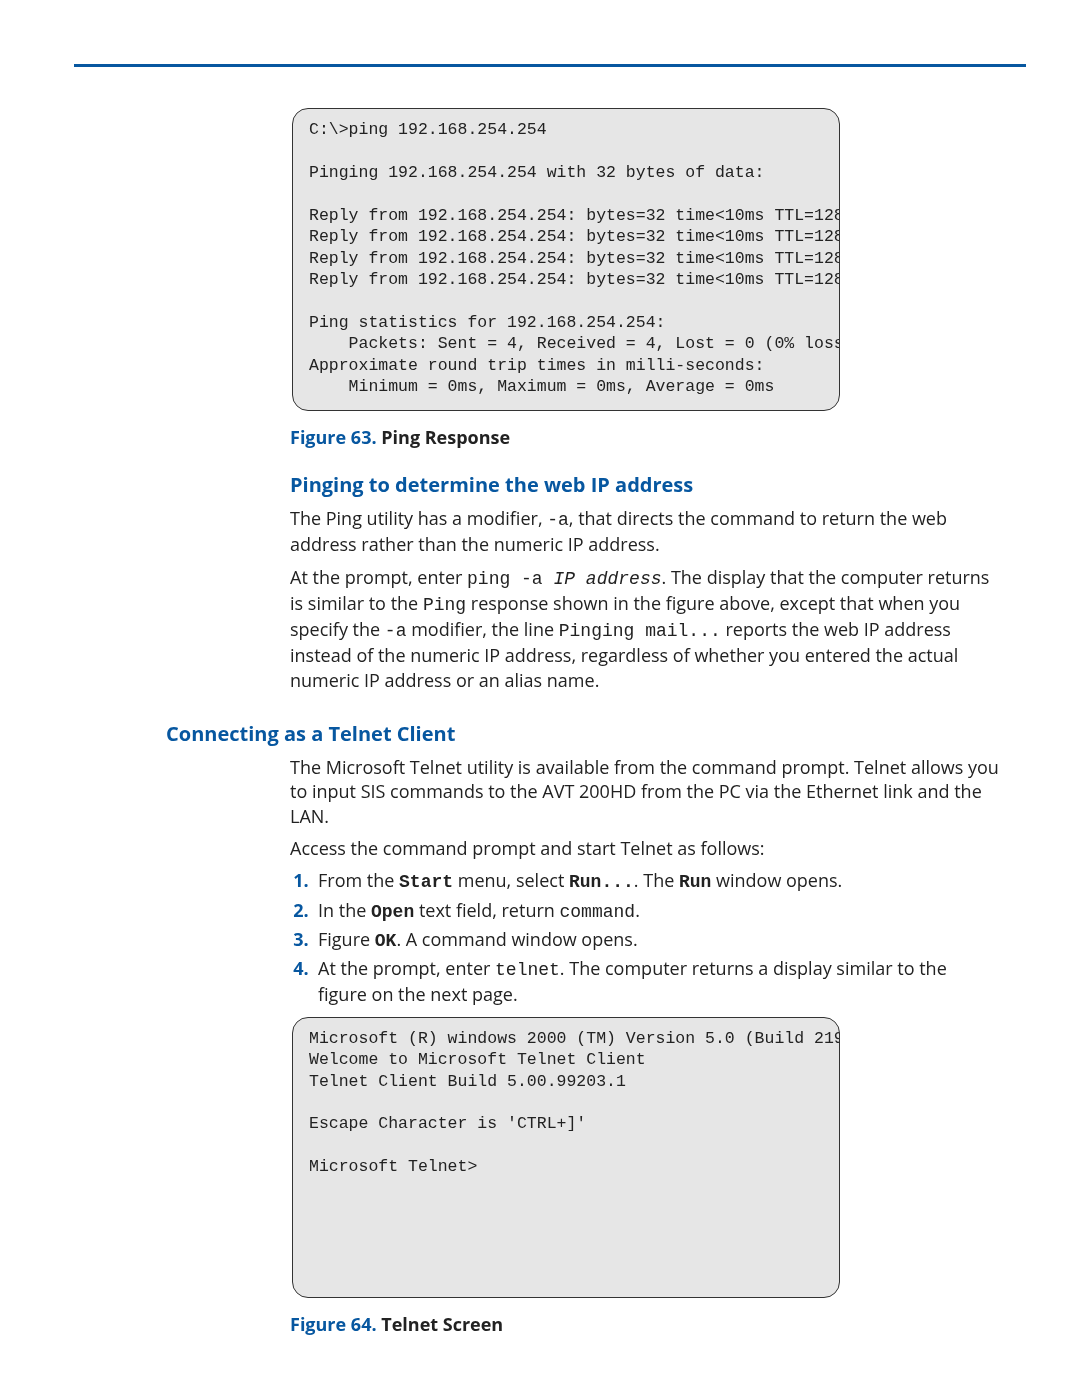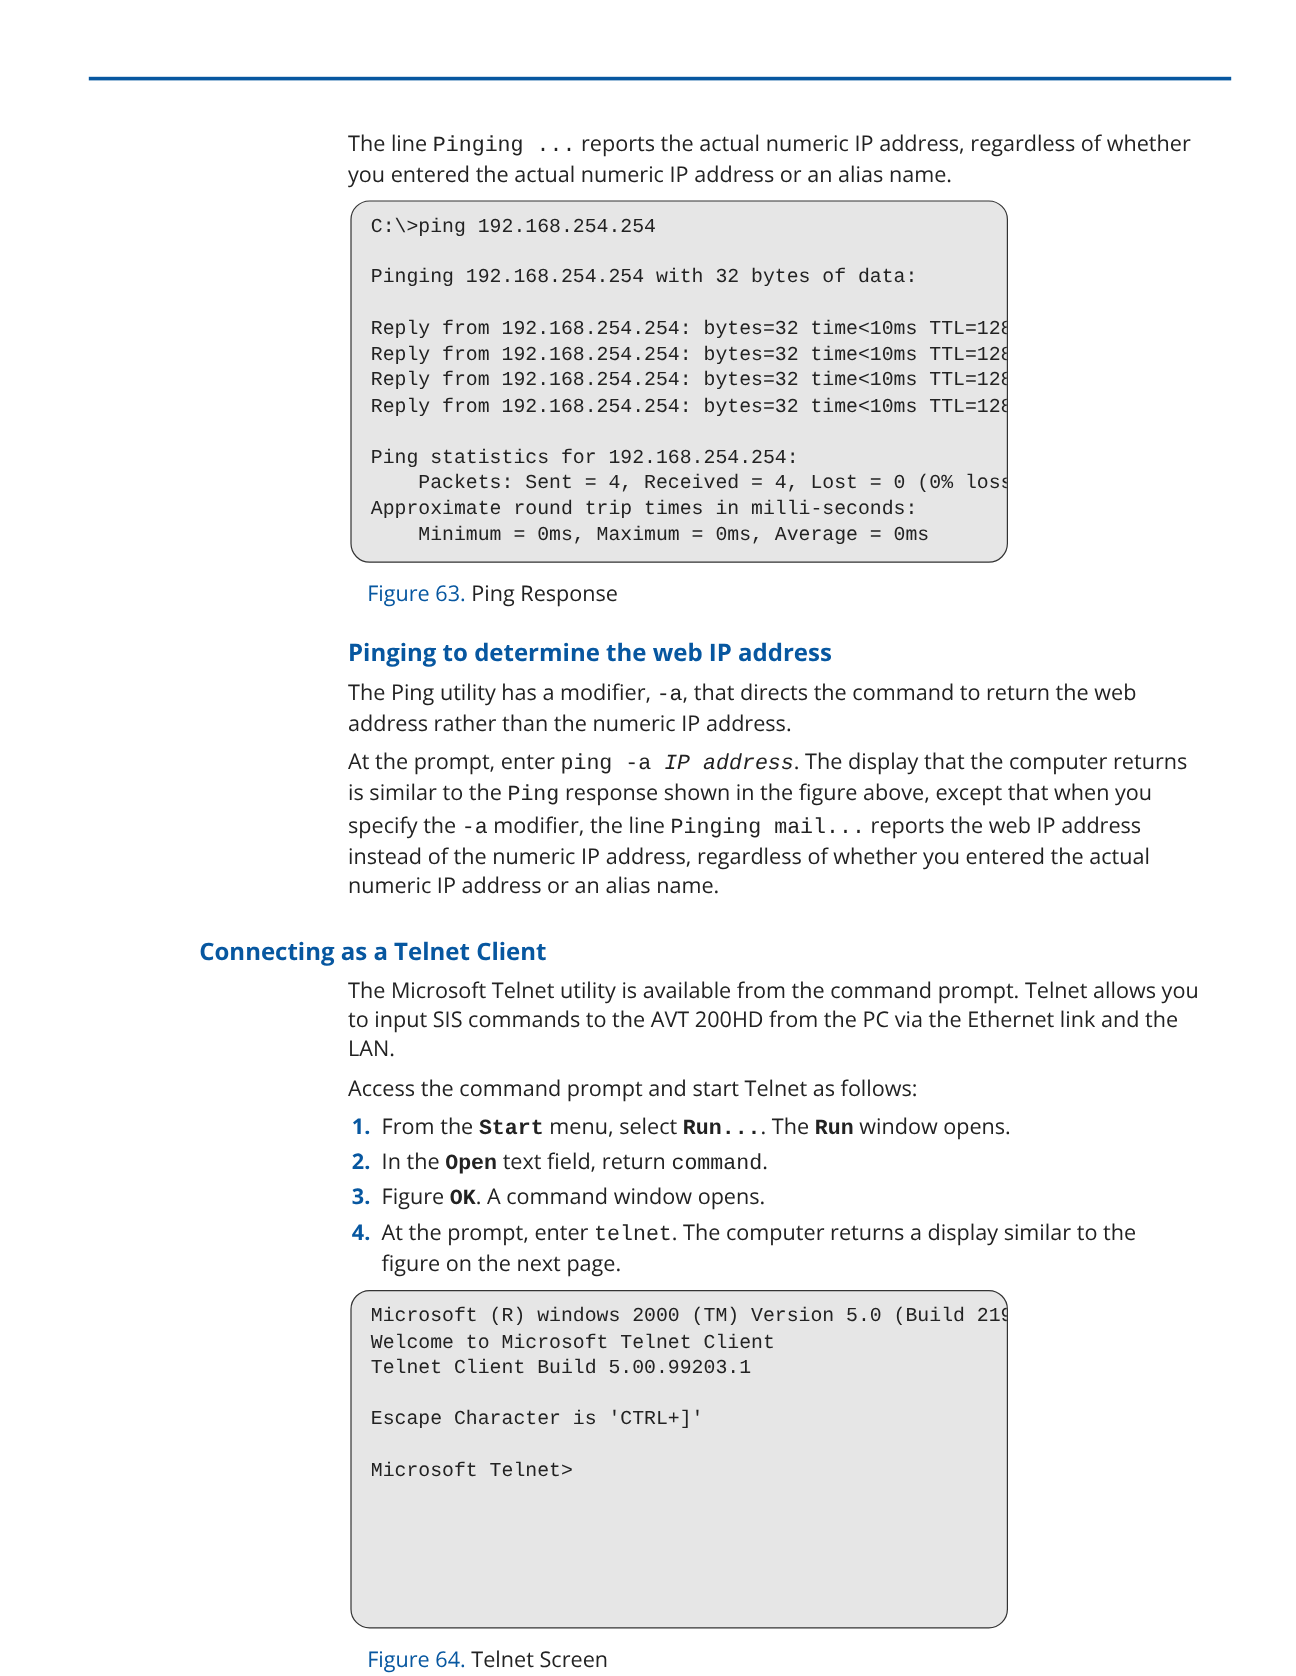--- a/index.html
+++ b/index.html
@@ -39,22 +39,22 @@
     padding: 10px 16px 12px 16px;
     margin: 6px 160px 14px 2px;
     font-family: "Courier New", monospace;
     font-size: 16.5px;
     line-height: 1.3;
     white-space: pre;
     overflow: hidden;
   }
   .term-box.tall { margin-right: 160px; min-height: 220px; }
   .caption {
-    font-weight: 400;
-    margin: 4px 0 22px 16px;
+    font-weight: 700;
+    margin: 4px 0 22px 0;
   }
   .caption .fig { color: #0757a0; }
   .h-blue-sub {
     color: #0757a0;
     font-weight: 700;
     font-size: 20px;
     margin: 6px 0 8px 0;
   }
   .h-blue-main {
     color: #0757a0;
@@ -72,23 +72,20 @@
   .mono-i { font-family: "Courier New", monospace; font-style: italic; }
 </style>
 </head>
 <body>
 
 <div class="page">
   <div class="top-rule"></div>
 
   <div class="content">
 
-    <p>
-      <span>The line </span><span class="mono">Pinging ...</span><span> reports the actual numeric IP address, regardless of whether you entered the actual numeric IP address or an alias name.</span>
-    </p>
 
     <div class="term-box">C:\&gt;ping 192.168.254.254
 
 Pinging 192.168.254.254 with 32 bytes of data:
 
 Reply from 192.168.254.254: bytes=32 time&lt;10ms TTL=128
 Reply from 192.168.254.254: bytes=32 time&lt;10ms TTL=128
 Reply from 192.168.254.254: bytes=32 time&lt;10ms TTL=128
 Reply from 192.168.254.254: bytes=32 time&lt;10ms TTL=128
 

